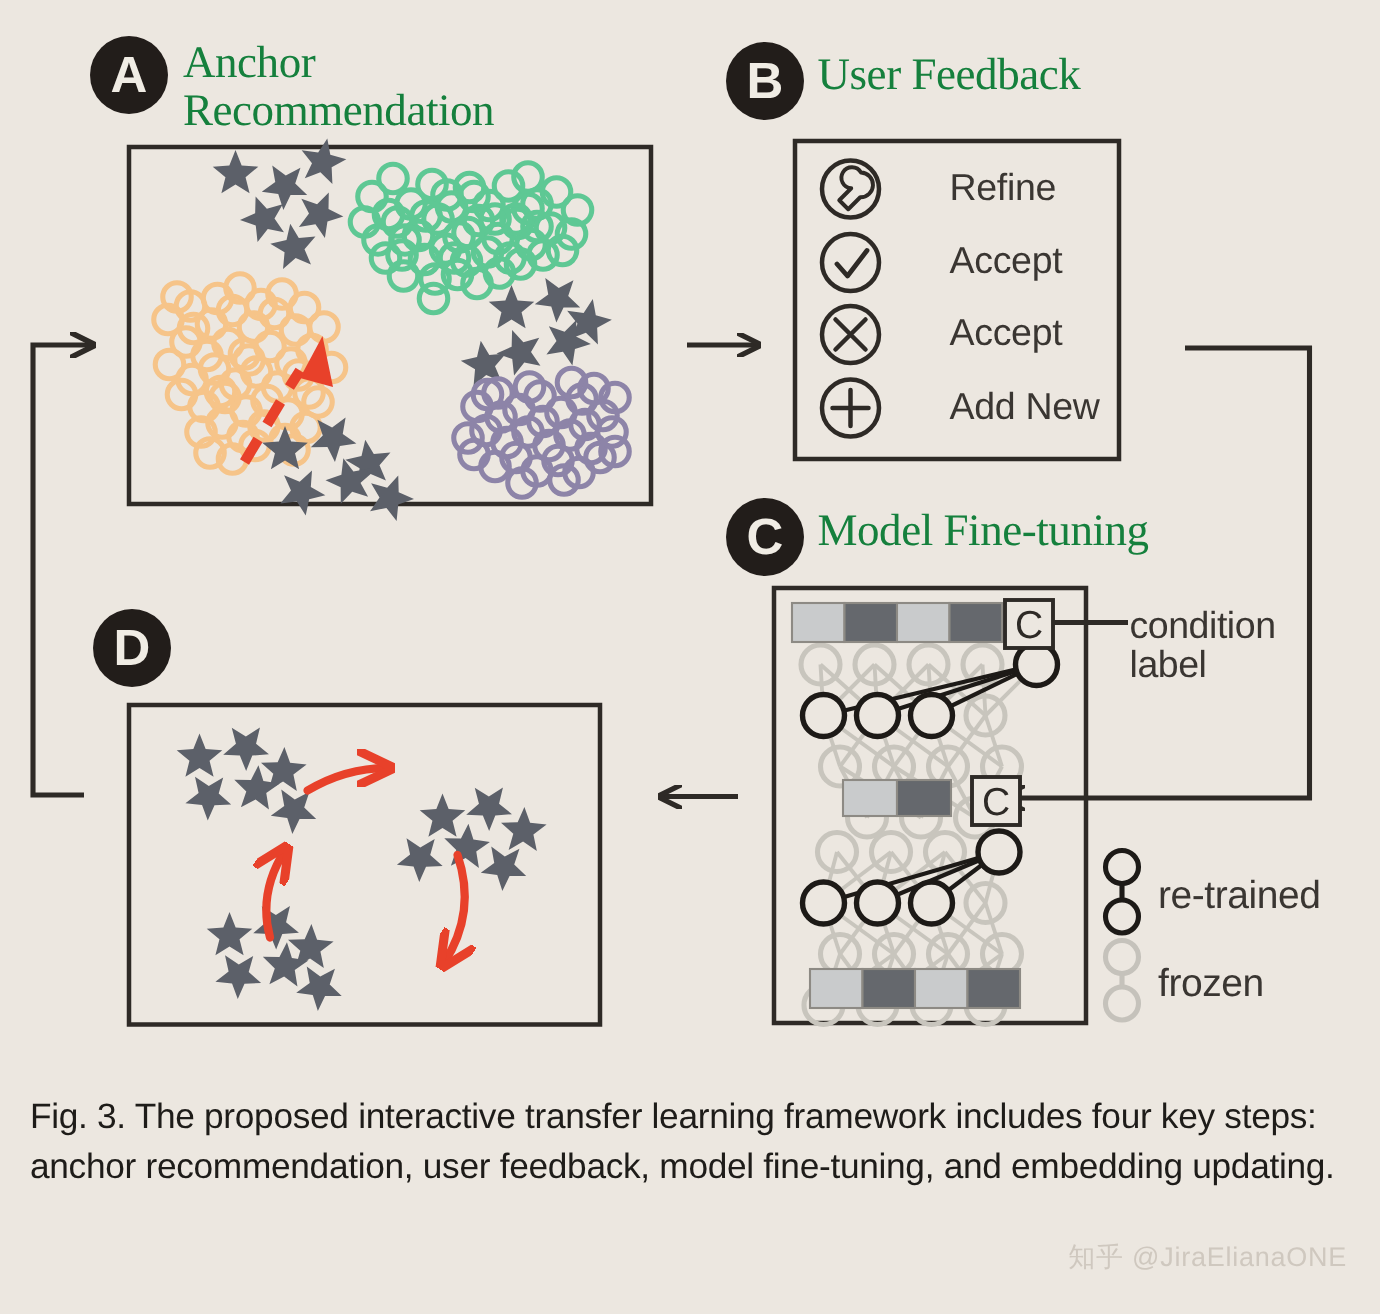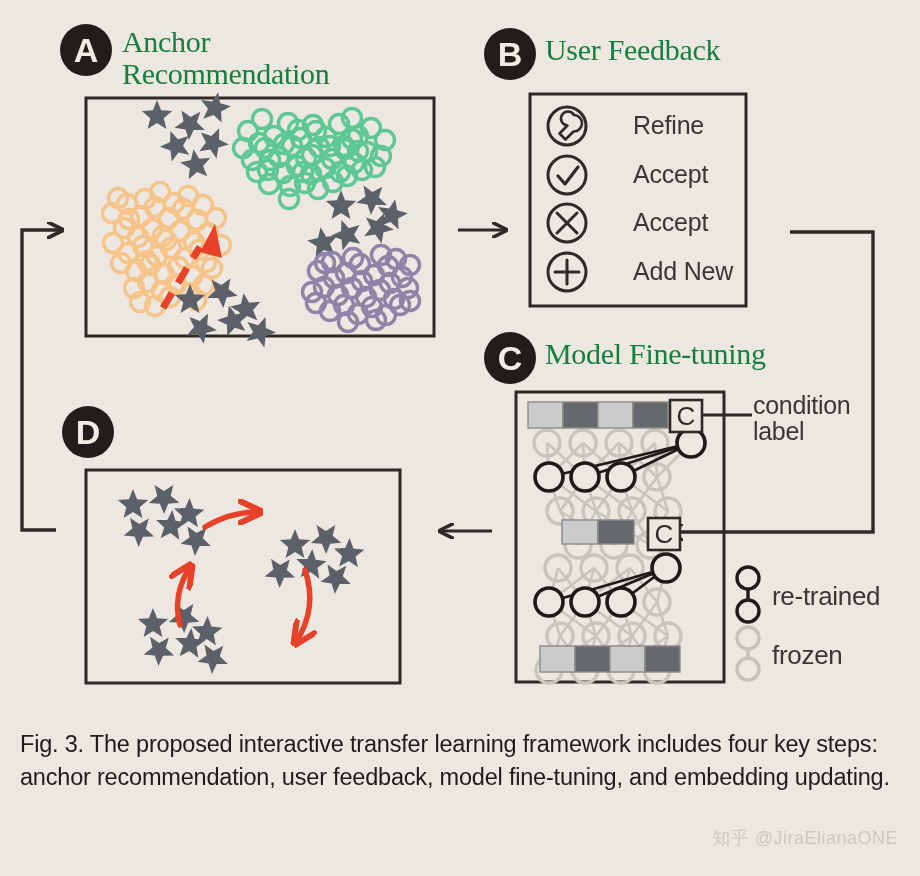--- a/index.html
+++ b/index.html
@@ -55,20 +55,21 @@
     margin-left: 36px;
   }
   .side-label {
     position: absolute;
     color: #3a3632;
     font-size: 25px;
     font-family: "Liberation Sans", sans-serif;
     line-height: 1.04;
     white-space: pre-line;
     letter-spacing: -0.3px;
+    margin-top: 12px;
   }
   .legend-label {
     position: absolute;
     color: #3a3632;
     font-size: 26px;
     font-family: "Liberation Sans", sans-serif;
     letter-spacing: -0.3px;
   }
   #caption {
     position: absolute;

